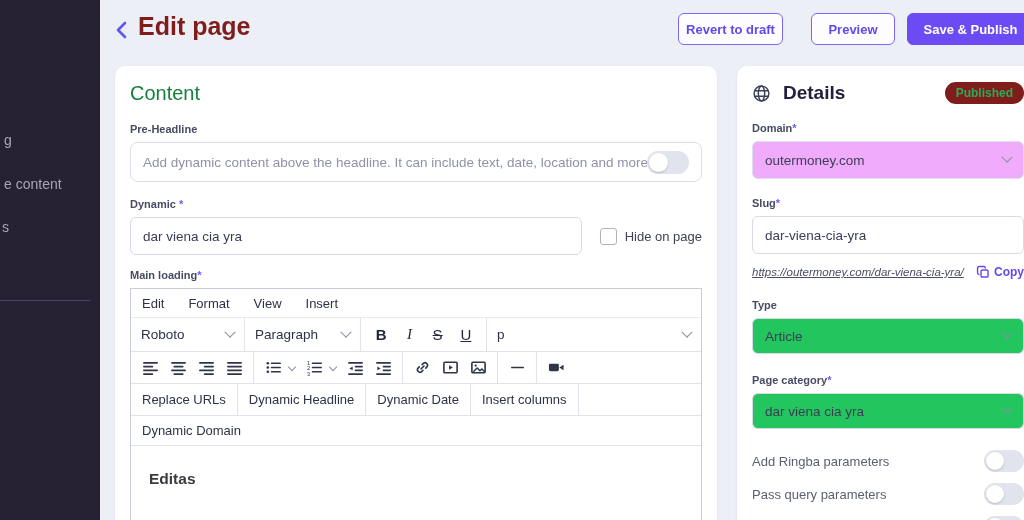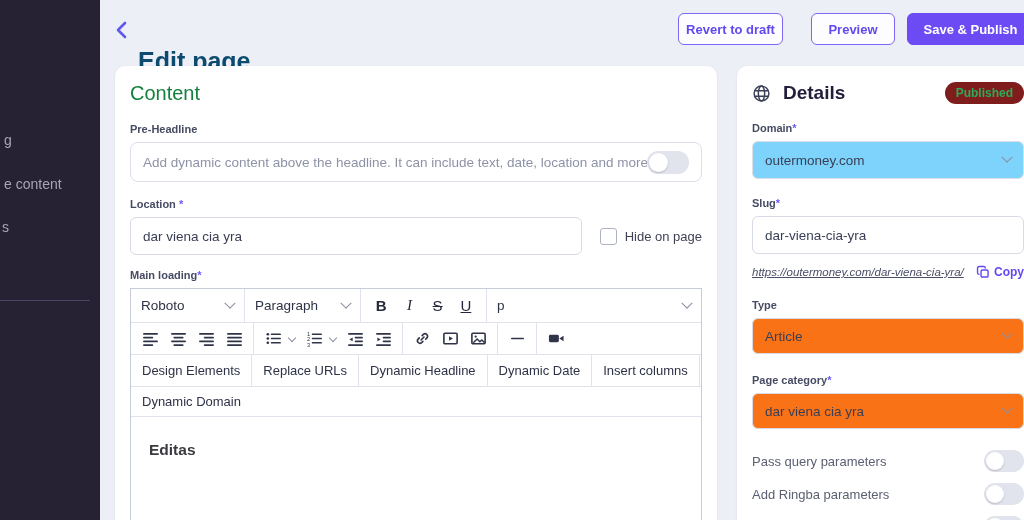--- a/index.html
+++ b/index.html
@@ -8,21 +8,21 @@
     font-family:"Liberation Sans","DejaVu Sans",sans-serif;
     background:#edeff7; position:relative; color:#3a3e54;
   }
   
   .sidebar { position:absolute; left:0; top:0; width:100px; height:520px; background:#262233; z-index:3; }
   .side-item { position:absolute; left:4px; color:#a8a5b8; font-size:14px; white-space:nowrap; cursor:pointer; }
   .side-divider { position:absolute; left:0; top:300px; width:90px; height:1px; background:#4b4663; }
 
   
   .back-chev { position:absolute; left:114px; top:20px; width:16px; height:20px; cursor:pointer; }
-  .page-title { position:absolute; left:138px; top:12px; font-size:25px; font-weight:bold; color:#0c4a6e;margin-top:35px; }
+  .page-title { position:absolute; left:138px; top:12px; font-size:25px; font-weight:bold; color:#7f1d1d; }
   .hdr-btn { position:absolute; top:13px; height:32px; border-radius:6px; font-size:13px; font-weight:bold;
              display:flex; align-items:center; justify-content:center; cursor:pointer;
              border:1px solid #7c66f5; color:#6149f0; background:#fdfdff; }
   .btn-revert { left:678px; width:105px; }
   .btn-preview { left:811px; width:84px; }
   .btn-save { left:907px; width:127px; background:#6c4bf4; border:1px solid #6c4bf4; color:#ffffff; }
 
   
   .card { position:absolute; top:66px; background:#ffffff; border-radius:10px;
           box-shadow:0 1px 3px rgba(25,25,60,.07); }
@@ -80,23 +80,23 @@
   .domain-row { height:30px; }
   .ed-body { height:140px; padding:24px 18px; font-size:15.5px; color:#3a3a40; font-weight:bold; cursor:text; }
 
   
   .details-head { display:flex; align-items:center; margin:2px 0 18px 0; }
   .details-head .globe { margin-right:12px; display:flex; }
   .details-title { font-size:19px; font-weight:bold; color:#221e3b; flex:1; }
   .badge { background:#7f1d1d; color:#2bab56; font-size:12px; font-weight:bold;
            border-radius:11px; padding:4px 11px; }
   .select { display:flex; align-items:center; justify-content:space-between; height:38px;
-            border:1px solid #d8dbe7; border-radius:6px; padding:0 12px; cursor:pointer; background:#f97316; }
+            border:1px solid #d8dbe7; border-radius:6px; padding:0 12px; cursor:pointer; background:#22c55e; }
   .select span.val { font-size:13.5px; color:#3a3e54; }
-  .select.disabled { background:#7dd3fc; border-color:#dcdee8; }
+  .select.disabled { background:#f0abfc; border-color:#dcdee8; }
   .slug-input { width:100%; }
   .url-row { display:flex; align-items:center; justify-content:space-between; margin:11px 0 0 0; }
   .url-link { font-size:11.5px; color:#4a4e66; text-decoration:underline; cursor:pointer;font-style:italic; }
   .copy-btn { display:flex; align-items:center; gap:4px; color:#6149f0; font-size:12px; font-weight:bold; cursor:pointer; }
   .toggle-row { display:flex; align-items:center; justify-content:space-between; margin-bottom:11px; }
   .toggle-label { font-size:13px; color:#5c6072; } .mt18{margin-top:18px;} .mt20{margin-top:20px;}
 </style>
 </head>
 <body>
 
@@ -121,31 +121,37 @@
   <div class="content-h">Content</div>
 
   <div class="fld-label">Pre-Headline</div>
   <div class="prehead-box">
     <input type="text" placeholder="Add dynamic content above the headline. It can include text, date, location and more." style="">
     <div class="toggle">
         <div class="knob"></div>
       </div>
   </div>
 
-  <div class="fld-label"><span>Location </span><span class="req">*</span></div>
+  <div class="fld-label"><span>Dynamic </span><span class="req">*</span></div>
   <div class="headline-row">
     <input type="text" class="text-input headline-input" value="dar viena cia yra" style="">
     <div class="checkbox"></div>
     <div class="check-label">Hide on page</div>
   </div>
 
   <div class="fld-label"><span>Main loading</span><span class="req">*</span></div>
 
   <div class="editor">
 
+    <div class="ed-menubar">
+      <span class="ed-menu">Edit</span>
+      <span class="ed-menu">Format</span>
+      <span class="ed-menu">View</span>
+      <span class="ed-menu">Insert</span>
+    </div>
 
     <div class="ed-row">
       <div class="ed-cell cell-font">
         <span class="val">Roboto</span>
           <span class="chev"></span>
       </div>
       <div class="ed-cell cell-para">
         <span class="val">Paragraph</span>
           <span class="chev"></span>
       </div>
@@ -249,21 +255,20 @@
         <span class="tbtn">
             <svg width="19" height="17" viewBox="0 0 19 18">
               <rect x="1.5" y="5" width="10.5" height="8" rx="1.5" fill="currentColor"></rect>
               <polygon points="12.5,9 17,6 17,12" fill="currentColor"></polygon>
             </svg>
           </span>
       </div>
     </div>
 
     <div class="ed-row btn-row">
-      <div class="ed-textbtn">Design Elements</div>
       <div class="ed-textbtn">Replace URLs</div>
       <div class="ed-textbtn">Dynamic Headline</div>
       <div class="ed-textbtn">Dynamic Date</div>
       <div class="ed-textbtn">Insert columns</div>
     </div>
 
     <div class="ed-row domain-row">
       <div class="ed-textbtn" style="border-right:none;">Dynamic Domain</div>
     </div>
 
@@ -310,27 +315,27 @@
       <span class="chev"></span>
   </div>
 
   <div class="fld-label mt20"><span>Page category</span><span class="req">*</span></div>
   <div class="select" style="height:36px; margin-bottom:21px;">
     <span class="val">dar viena cia yra</span>
       <span class="chev"></span>
   </div>
 
   <div class="toggle-row">
-    <span class="toggle-label">Pass query parameters</span>
+    <span class="toggle-label">Add Ringba parameters</span>
     <div class="toggle toggle-sm">
         <div class="knob"></div>
       </div>
   </div>
   <div class="toggle-row">
-    <span class="toggle-label">Add Ringba parameters</span>
+    <span class="toggle-label">Pass query parameters</span>
     <div class="toggle toggle-sm">
         <div class="knob"></div>
       </div>
   </div>
   <div class="toggle-row">
     <span class="toggle-label">Enable delayed image loading</span>
     <div class="toggle toggle-sm">
         <div class="knob"></div>
       </div>
   </div>

